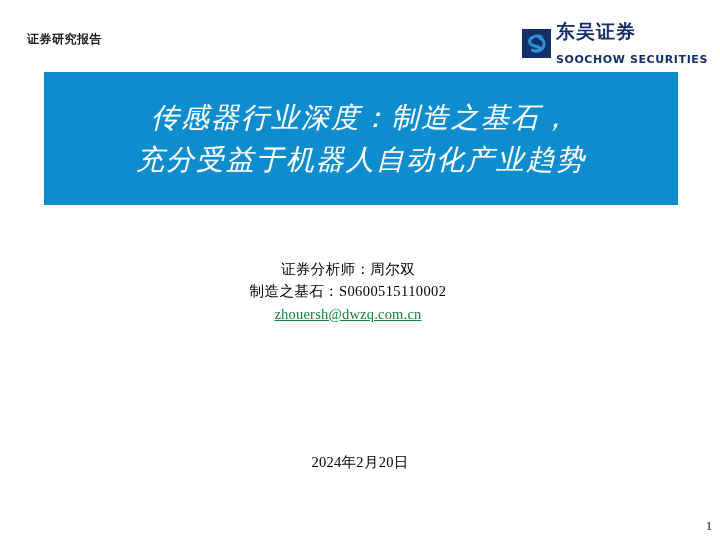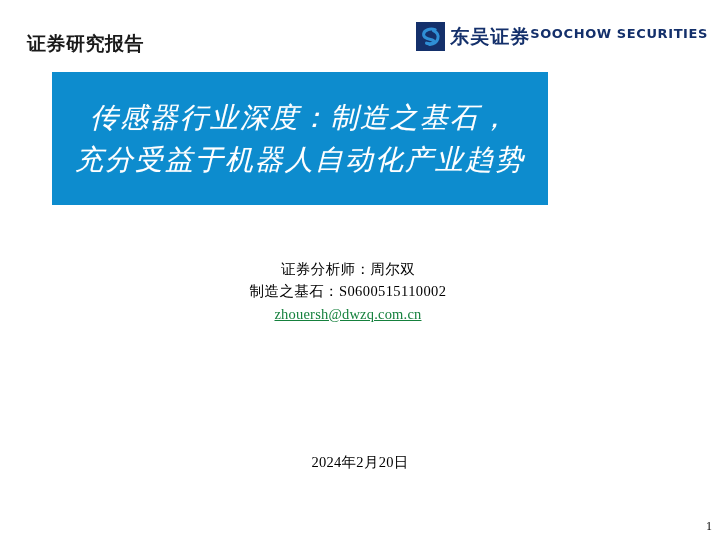--- a/index.html
+++ b/index.html
@@ -18,21 +18,21 @@
     overflow: hidden;
   }
 
   
   .header-label {
     position: absolute;
     left: 27px;
     top: 31px;
     font-family: "DejaVu Sans", "Liberation Sans", sans-serif;
     font-weight: bold;
-    font-size: 19px;
+    font-size: 12px;
     letter-spacing: 0.5px;
     color: #1a1a1a;
     white-space: nowrap;
   }
 
   .logo {
     position: absolute;
     right: 12px;
     top: 22px;
     display: flex;
@@ -40,48 +40,48 @@
     gap: 5px;
   }
   .logo-mark {
     width: 29px;
     height: 29px;
     flex: 0 0 auto;
     display: block;
   }
   .logo-text {
     display: flex;
-    flex-direction: row;
+    flex-direction: column;
     justify-content: center;
     line-height: 1;
   }
   .logo-cn {
     font-family: "DejaVu Sans", "Liberation Sans", sans-serif;
     font-weight: bold;
     font-size: 19px;
     color: #14306b;
     letter-spacing: 1px;
     white-space: nowrap;
   }
   .logo-en {
     font-family: "DejaVu Sans", "Liberation Sans", sans-serif;
     font-weight: bold;
-    font-size: 13px;
+    font-size: 11px;
     color: #14306b;
     letter-spacing: 0.6px;
-    margin-top: 0;
+    margin-top: 13px;
     white-space: nowrap;
   }
 
   
   .title-banner {
     position: absolute;
-    left: 52px;
+    left: 44px;
     top: 72px;
-    width: 496px;
+    width: 634px;
     height: 133px;
     background: #0d8cce;
     display: flex;
     flex-direction: column;
     align-items: center;
     justify-content: center;
   }
   .title-line {
     font-family: "DejaVu Serif", "Liberation Serif", serif;
     font-size: 28px;

